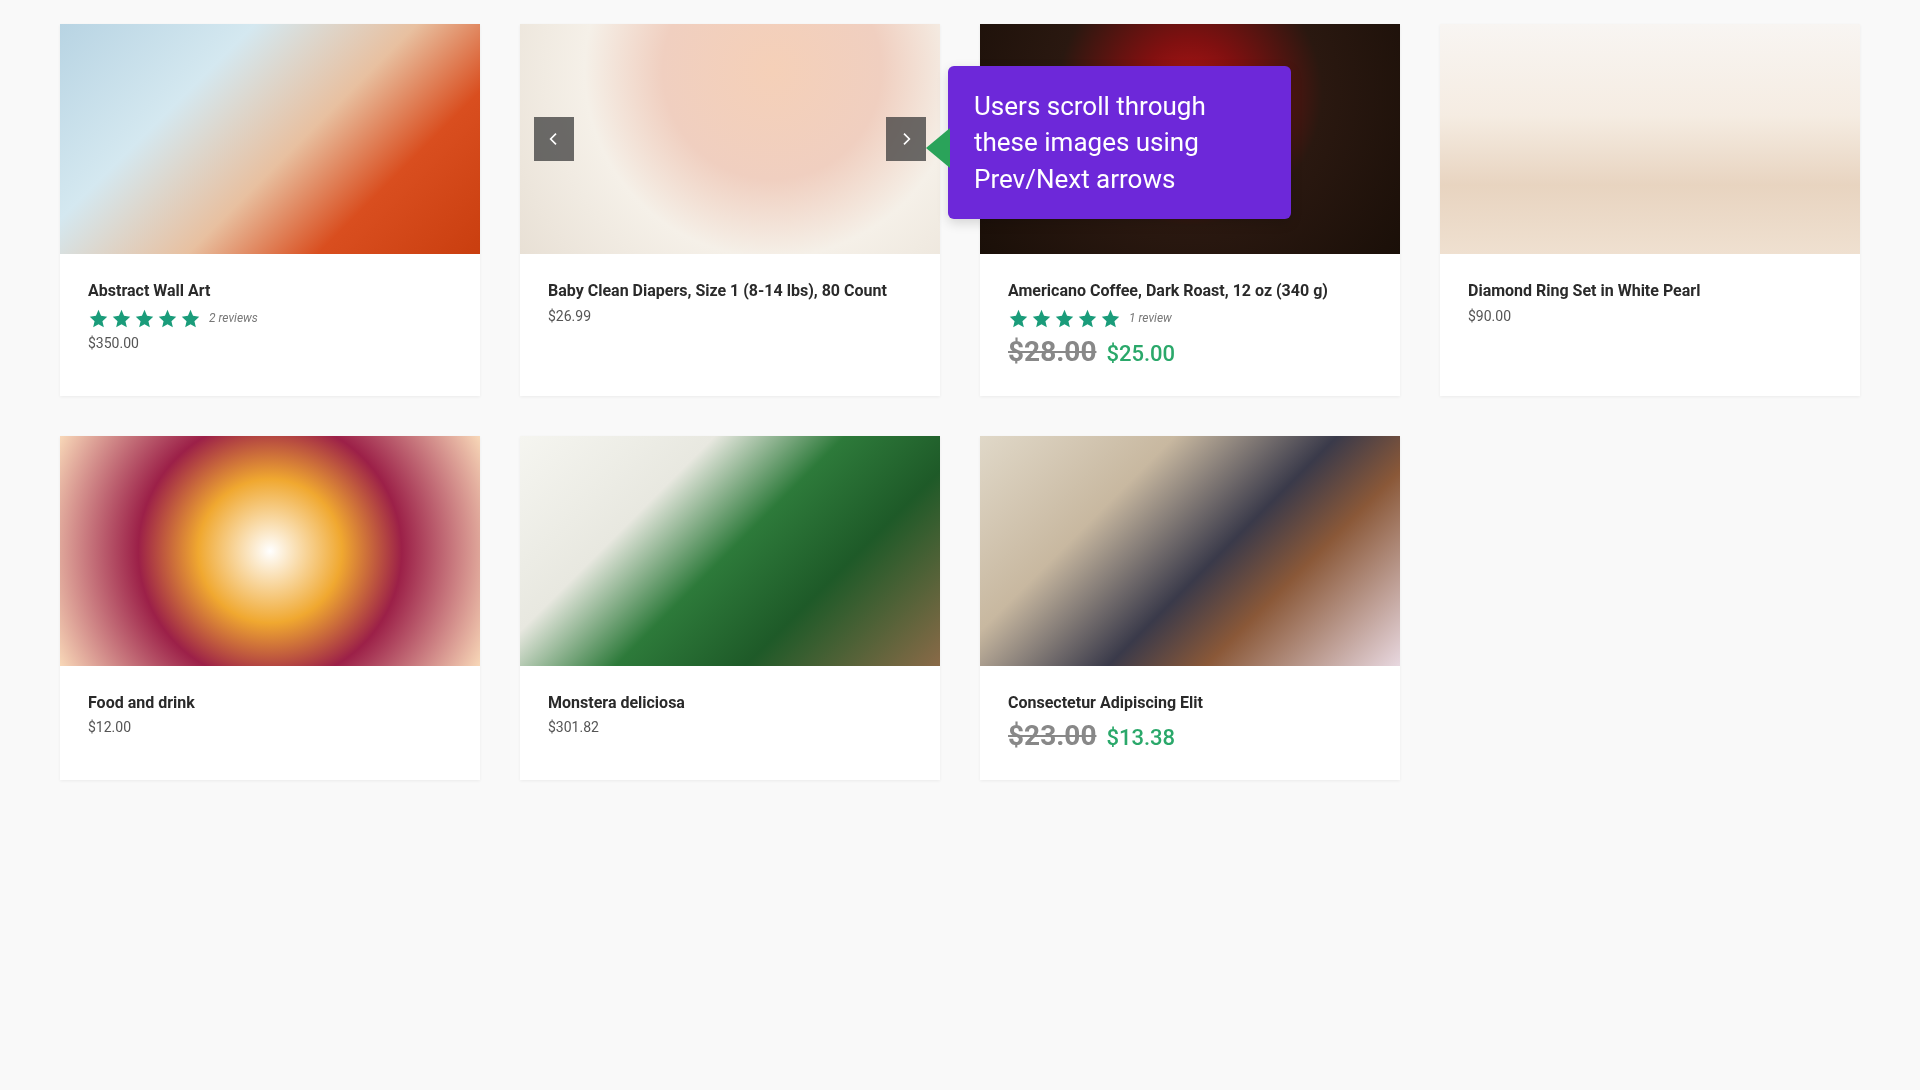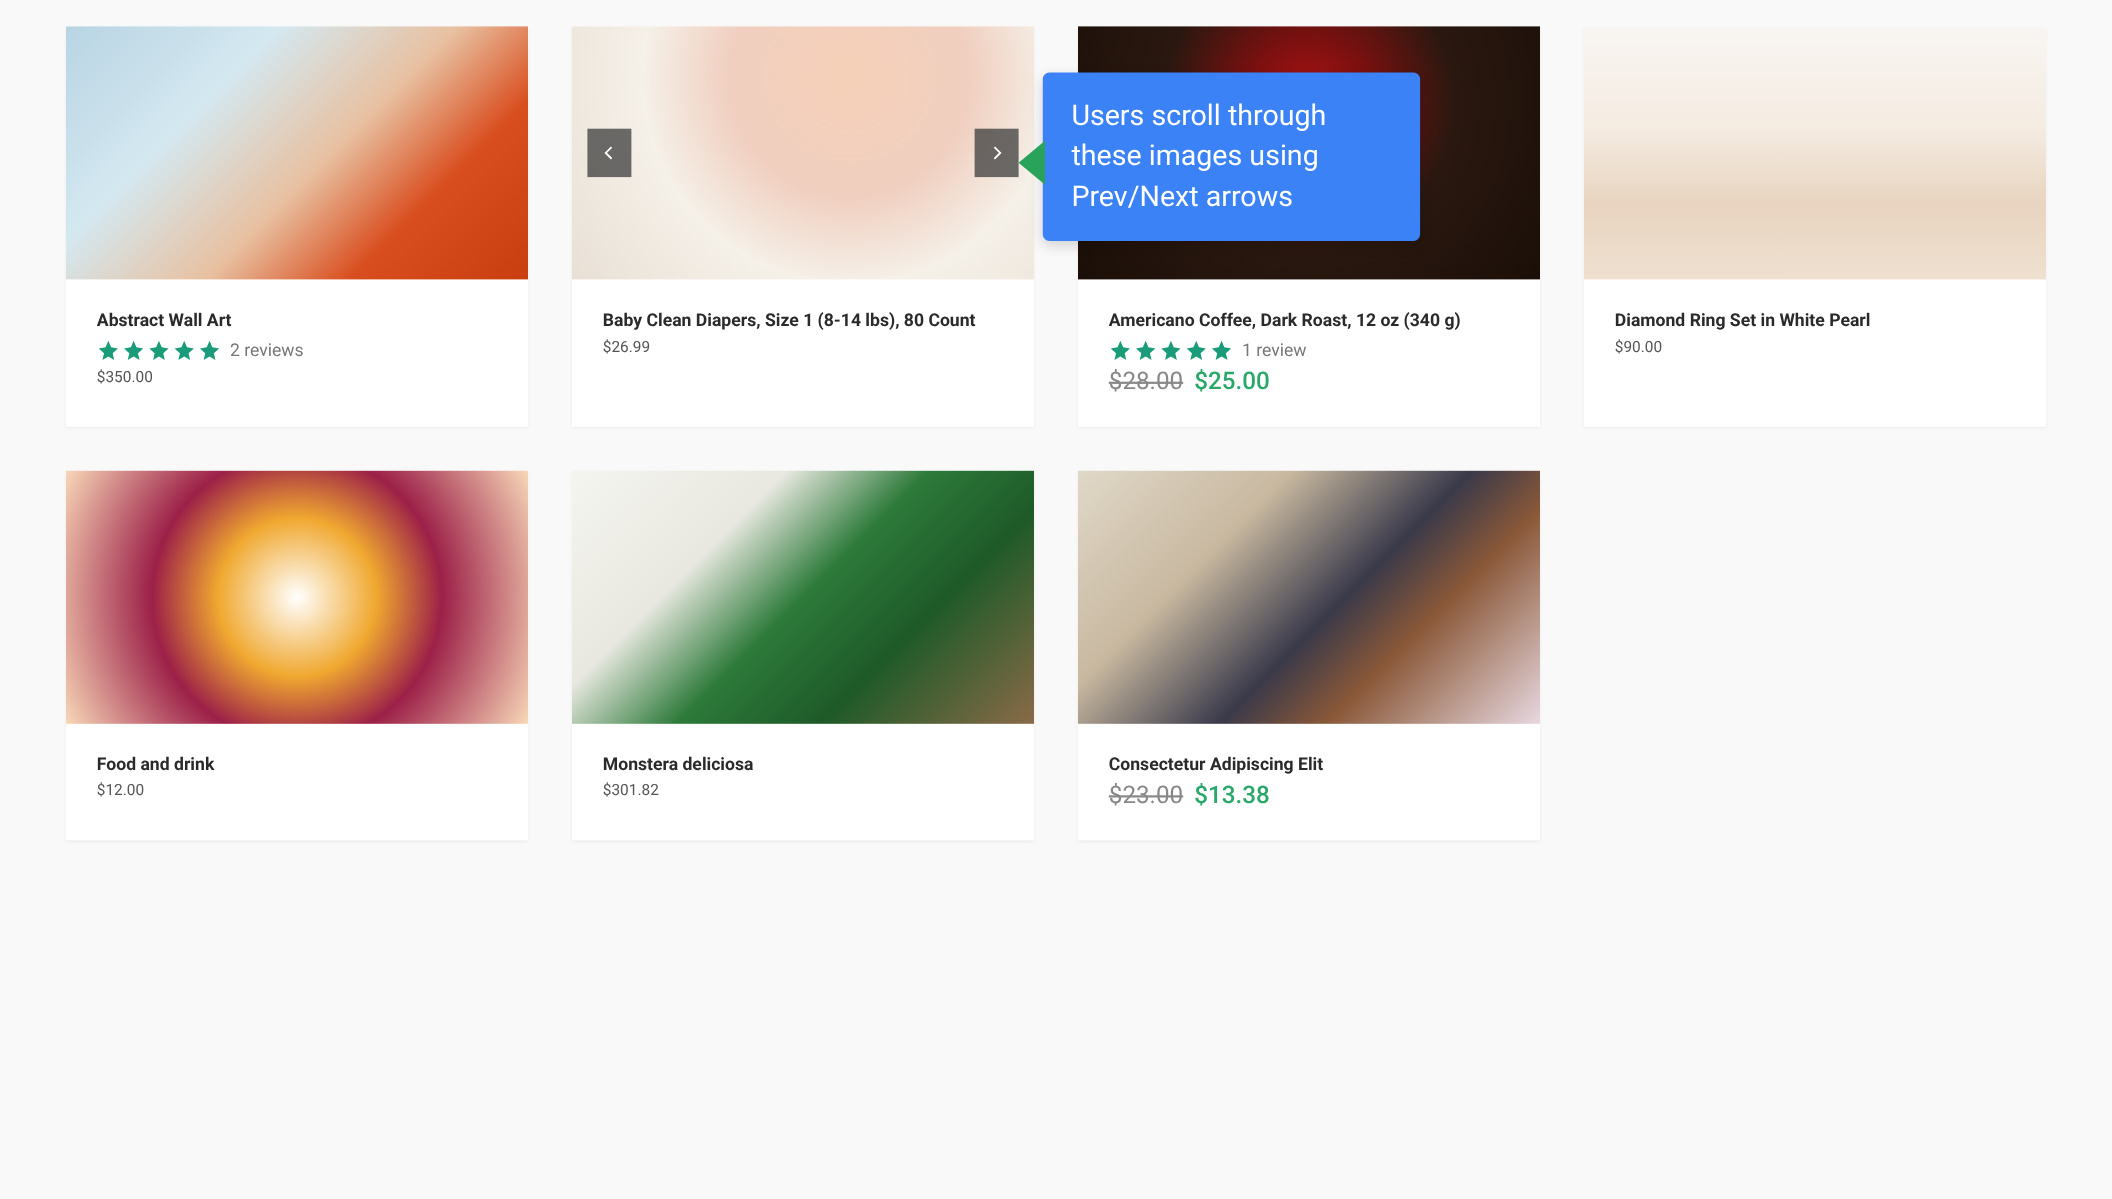--- a/index.html
+++ b/index.html
@@ -63,46 +63,48 @@
 }
 .rating-row {
   display: flex;
   align-items: center;
   gap: 8px;
   margin-bottom: 6px;
 }
 .stars { display: flex; gap: 2px; }
 .star { width: 21px; height: 21px; }
 .review-count {
-  font-size: 16px;
+  font-size: 12px;
   color: #777;
+  font-style: italic;
 }
 .price-row { display: flex; gap: 10px; align-items: baseline; }
 .price {
   font-size: 14px;
   color: #555;
   font-weight: 400;
 }
 .price-old {
-  font-size: 22px;
+  font-size: 28px;
   color: #888;
   text-decoration: line-through;
+  font-weight: bold;
 }
 .price-sale {
   font-size: 22px;
   color: #2aa86a;
   font-weight: 500;
 }
 
 .tooltip {
   position: absolute;
   left: -32px;
   top: 42px;
   width: 343px;
-  background: #3b82f6;
+  background: #6d28d9;
   color: #fff;
   padding: 22px 26px;
   border-radius: 6px;
   font-size: 26px;
   line-height: 1.4;
   z-index: 10;
   box-shadow: 0 4px 12px rgba(0,0,0,0.15);
 }
 .tooltip::before {
   content: "";

